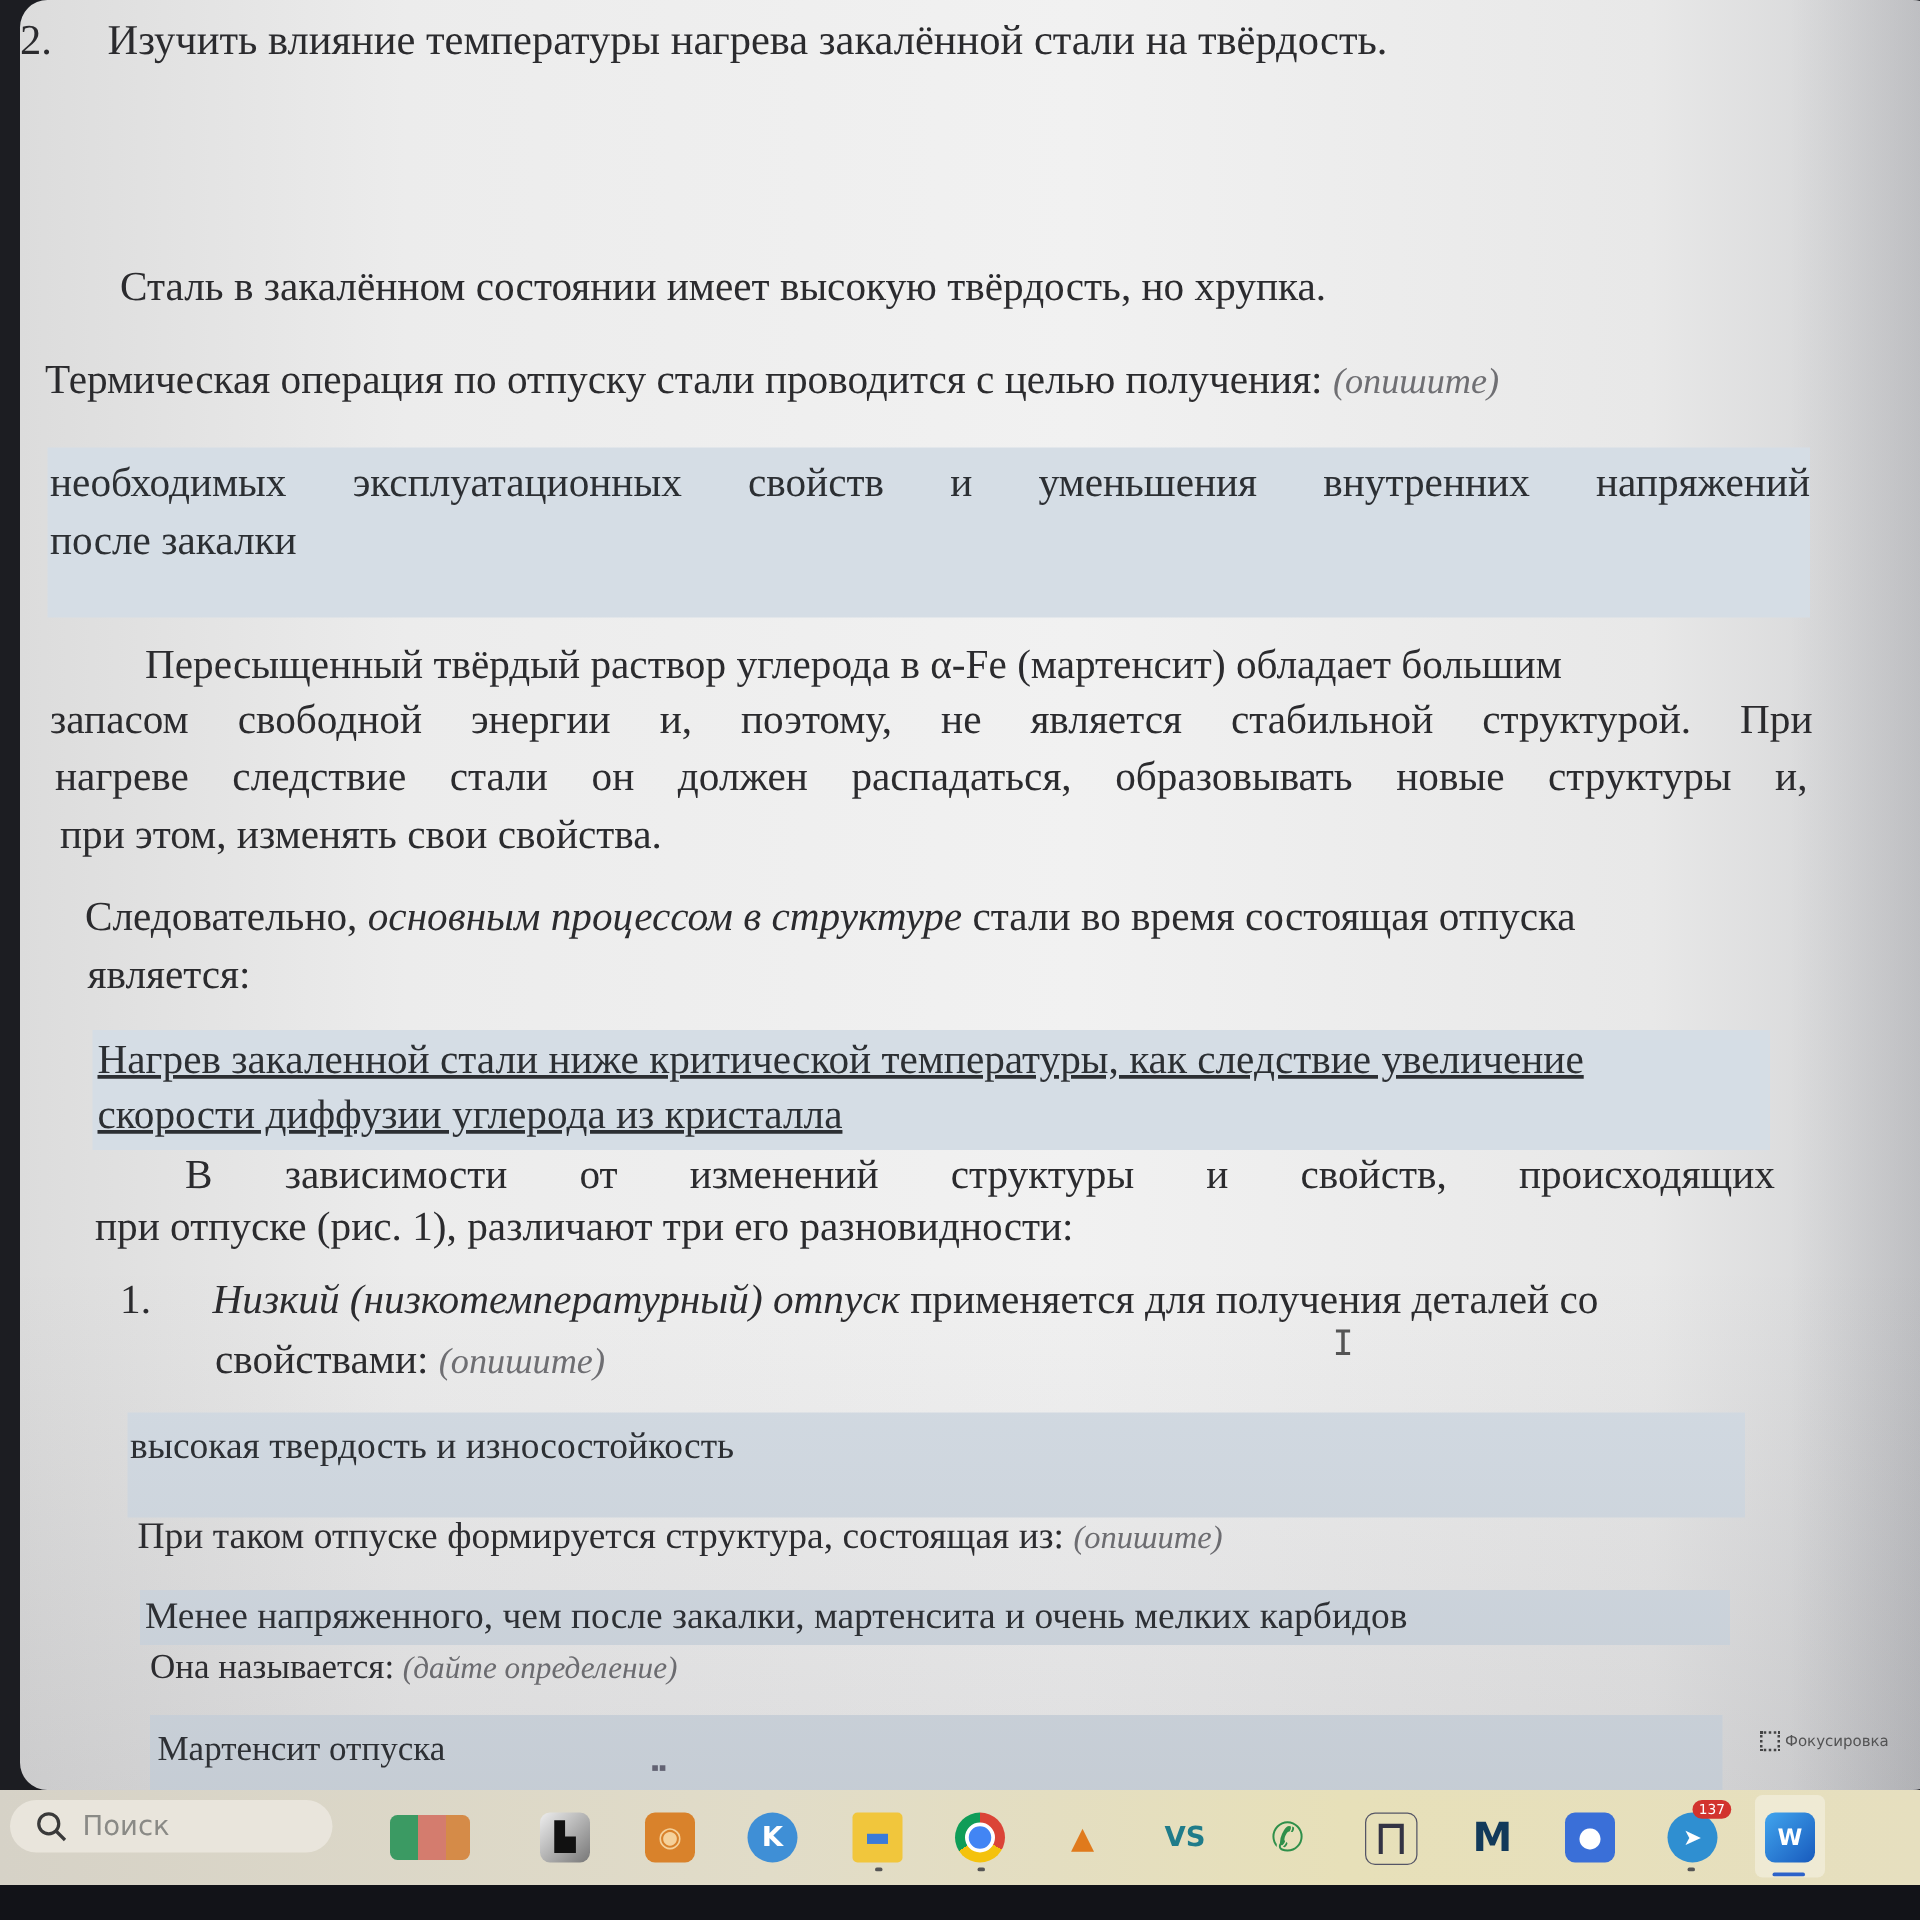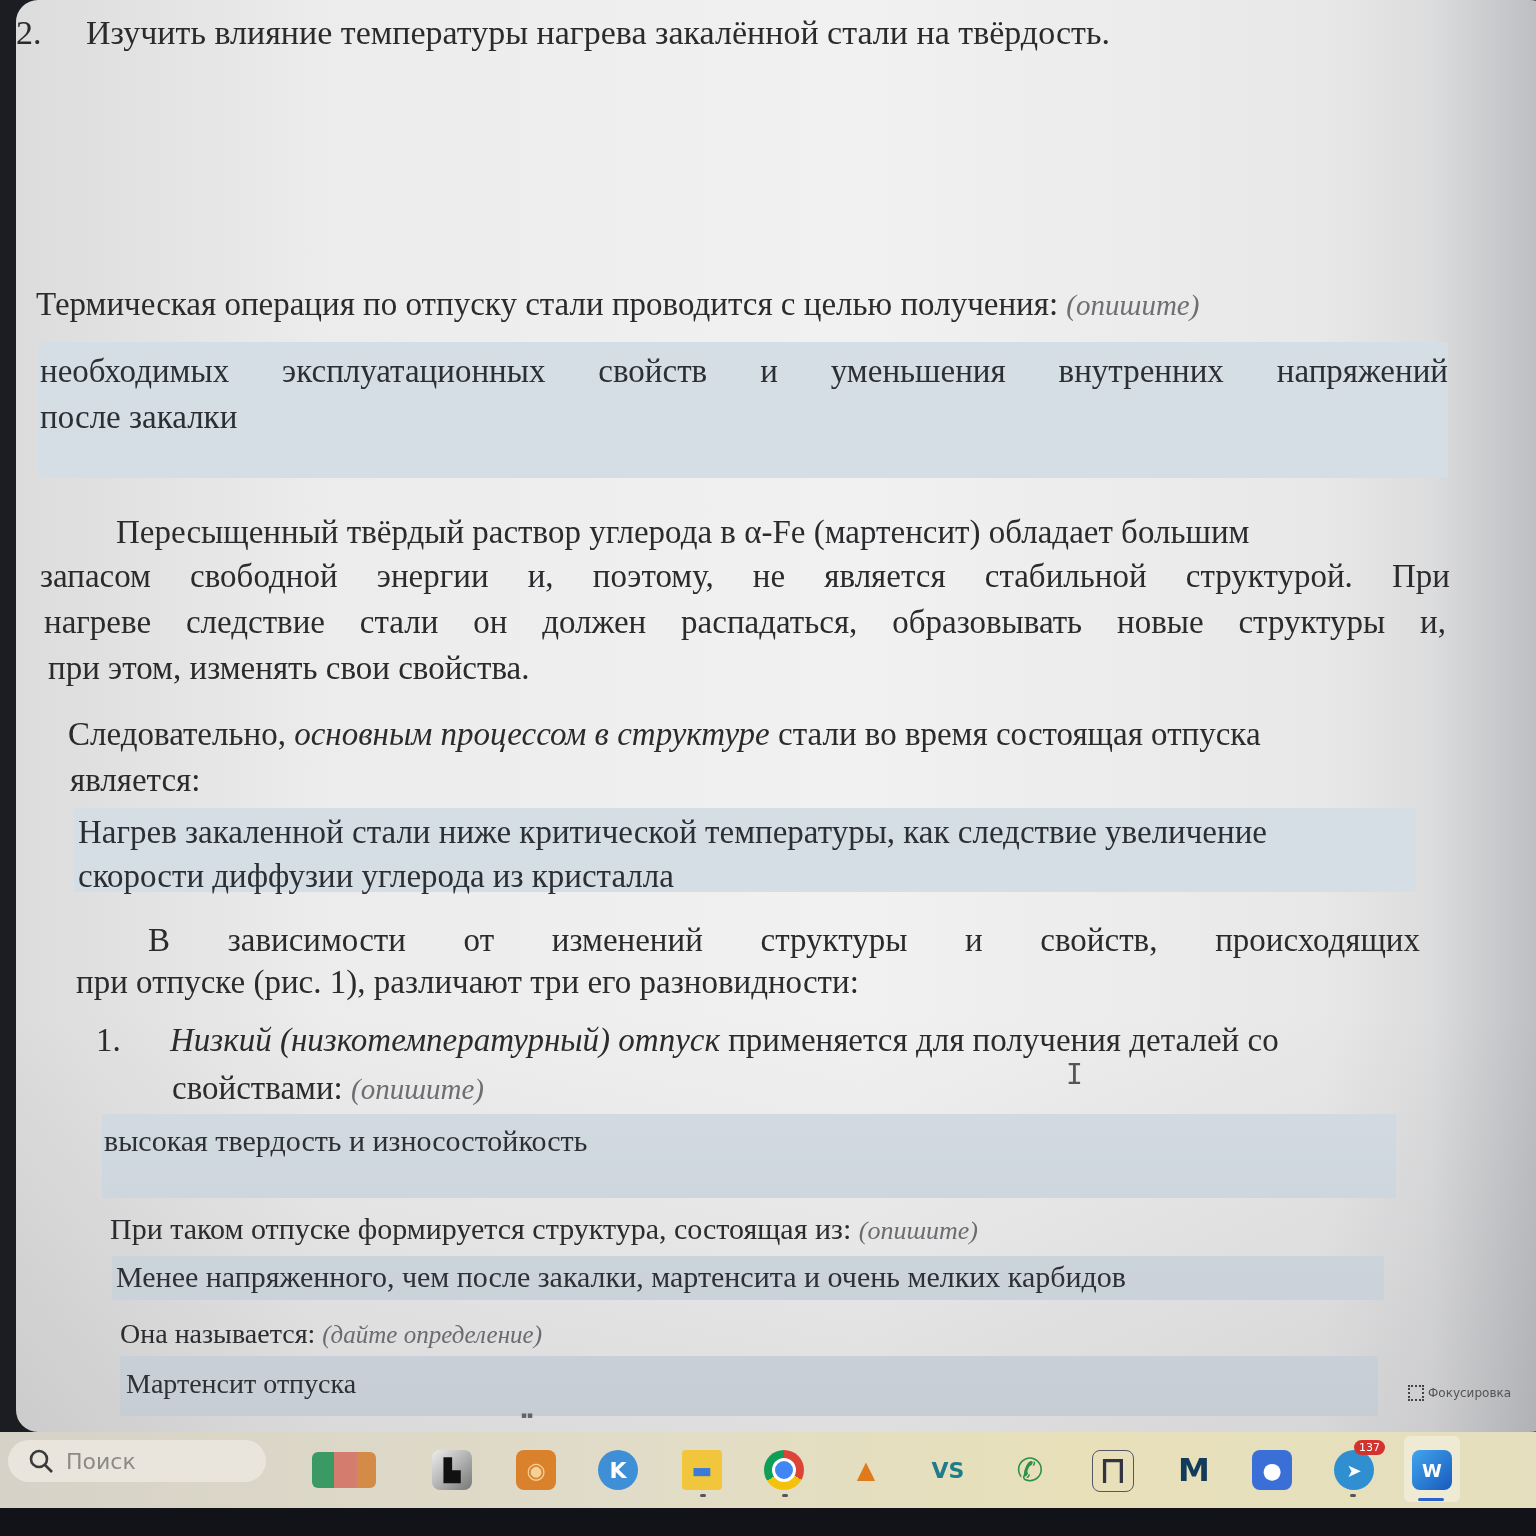--- a/index.html
+++ b/index.html
@@ -25,21 +25,21 @@
     background:linear-gradient(90deg, rgba(0,0,0,0) 0%, rgba(90,90,100,0.18) 100%);
   }
   .t { position:absolute; white-space:nowrap; }
   .item2 { left:0; top:16px; font-size:34px; }
   .item2 .num{ display:inline-block; width:70px; }
   .heading { left:487px; top:116px; font-size:42px; font-weight:bold; letter-spacing:0.5px; font-variant:small-caps; color:#1e1e20;}
   .p { font-size:33px; }
   .hint { font-style:italic; color:#6f6f73; font-size:29px; }
   .answer {
     position:absolute; background:#d5dde5; font-size:33px; color:#2c2f33;
-    padding:6px 0 0 0; box-sizing:border-box; line-height:46px;
+    padding:6px 0 0 0; box-sizing:border-box; line-height:46px;margin-top:16px;
   }
   .justify { text-align:justify; text-align-last:justify; white-space:normal; }
   .cursor { position:absolute; left:1050px; top:1058px; font-size:28px; color:#555; font-family:"DejaVu Sans Mono", monospace;}
   .focus { position:absolute; left:1392px; top:1385px; font-family:"DejaVu Sans", sans-serif; font-size:12px; color:#555; display:flex; align-items:center; gap:4px;}
   .focus .ico{ width:16px; height:16px; border:2px dotted #444; box-sizing:border-box;}
   .mini-mark{ position:absolute; left:505px; top:1410px; font-size:9px; color:#667; font-family:"DejaVu Sans", sans-serif;}
 
   .taskbar{
     position:absolute; left:0; top:1432px; width:1536px; height:76px;
     background:linear-gradient(90deg,#d6d2c7 0%, #e1dcc8 40%, #e7e0b9 70%, #e6dfbf 100%);
@@ -63,40 +63,41 @@
 <body>
 
 <div class="page">
   <div class="right-shade"></div>
 
   <div class="t item2" style="top:14px;">
     <span class="num">2.</span><span>Изучить влияние температуры нагрева закалённой стали на твёрдость.</span>
   </div>
 
 
+  <div class="t p" style="left:80px; top:212px;">Сталь в закалённом состоянии имеет высокую твёрдость, но хрупка.</div>
 
   <div class="t p" style="left:20px; top:286px;">
     <span>Термическая операция по отпуску стали проводится с целью получения:</span>
     <span class="hint">(опишите)</span>
   </div>
   <div class="answer" style="left:22px; top:342px; width:1410px; height:136px; padding-left:2px;">
     <div class="justify" style="width:1408px;">необходимых эксплуатационных свойств и уменьшения внутренних напряжений</div>
     <div>после закалки</div>
   </div>
 
   <div class="t p" style="left:100px; top:514px;">Пересыщенный твёрдый раствор углерода в α-Fe (мартенсит) обладает большим</div>
   <div class="t p justify" style="left:24px; top:558px; width:1410px;">запасом свободной энергии и, поэтому, не является стабильной структурой. При</div>
   <div class="t p justify" style="left:28px; top:604px; width:1402px;">нагреве следствие стали он должен распадаться, образовывать новые структуры и,</div>
   <div class="t p" style="left:32px; top:650px;">при этом, изменять свои свойства.</div>
 
   <div class="t p" style="left:52px; top:716px;">
     <span>Следовательно, </span><span style="font-style:italic;">основным процессом в структуре</span><span> стали во время состоящая отпуска</span>
   </div>
   <div class="t p" style="left:54px; top:762px;">является:</div>
-  <div class="answer" style="left:58px; top:808px; width:1342px; height:84px; padding-left:4px; line-height:44px; padding-top:2px;">
+  <div class="answer" style="left:58px; top:808px; width:1342px; height:96px; padding-left:4px; line-height:44px; padding-top:2px;text-decoration:underline;">
     <div>Нагрев закаленной стали ниже критической температуры, как следствие увеличение</div>
     <div>скорости диффузии углерода из кристалла</div>
   </div>
 
   <div class="t p justify" style="left:132px; top:922px; width:1272px;">В зависимости от изменений структуры и свойств, происходящих</div>
   <div class="t p" style="left:60px; top:964px;">при отпуске (рис. 1), различают три его разновидности:</div>
 
   <div class="t p" style="left:80px; top:1022px;">
     <span style="display:inline-block; width:74px;">1.</span><span style="font-style:italic;">Низкий (низкотемпературный) отпуск</span><span> применяется для получения деталей со</span>
   </div>

